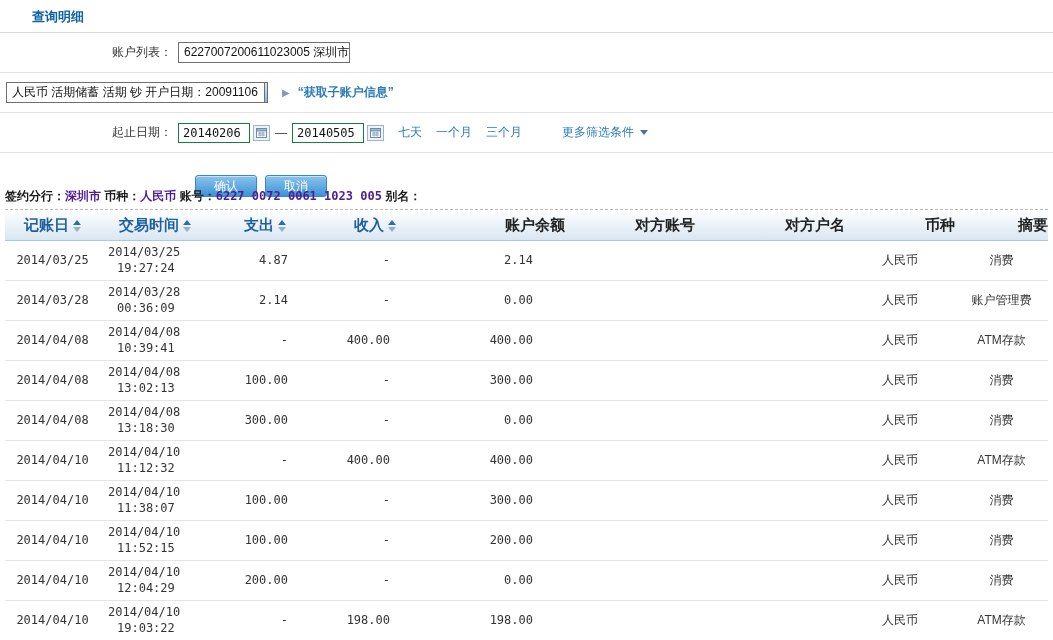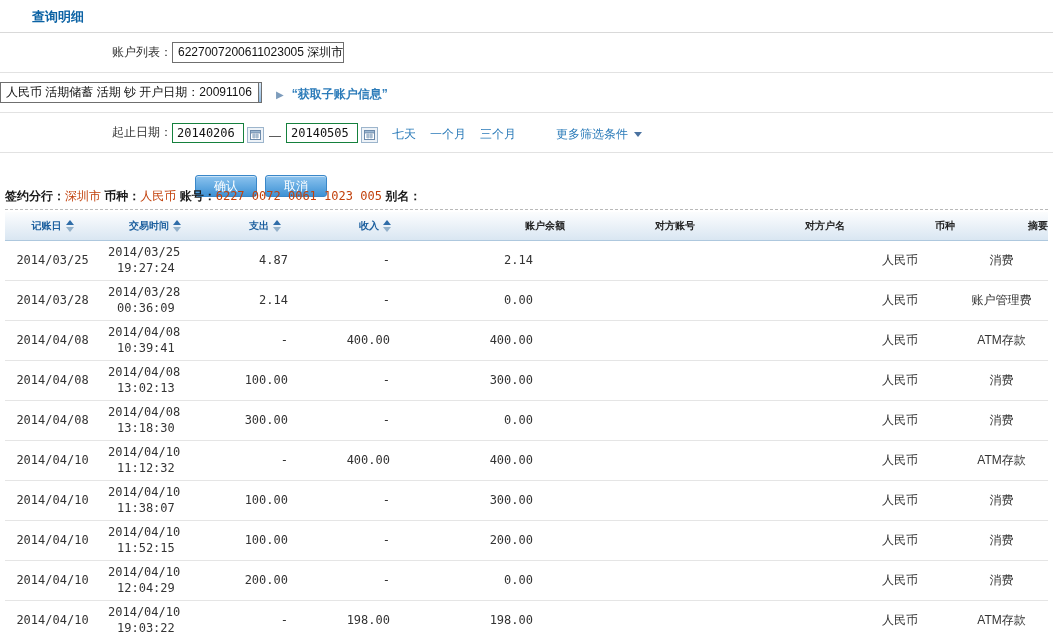--- a/index.html
+++ b/index.html
@@ -8,21 +8,21 @@
 
   
   .page-title { height:33px; line-height:34px; padding-left:32px;
     font-size:13px; font-weight:bold; color:#0b62a4;
     border-bottom:1px solid #d9d9d9; }
 
   
   .filter-row { height:40px; display:flex; align-items:center;
     border-bottom:1px solid #e2e2e2; }
   .filter-label { width:172px; text-align:right; color:#333; flex:0 0 172px; }
-  .filter-controls { display:flex; align-items:flex-end; }
+  .filter-controls { display:flex; align-items:center; margin-left:6px; }
 
   .combo { display:inline-flex; align-items:center; height:21px;
     border:1px solid #6f6f6f; background:#fff; overflow:hidden; }
   .combo .combo-text { padding:0 6px 0 5px; white-space:nowrap; color:#111; }
   .combo .combo-arrow { width:17px; height:19px; flex:0 0 17px;
     border-left:1px solid #6f6f6f;
     background:linear-gradient(#d6e7f7,#8fb9e0);
     display:flex; align-items:center; justify-content:center; cursor:pointer; }
   .tri-down { width:0; height:0; border-left:4px solid transparent;
     border-right:4px solid transparent; border-top:5px solid #1d3a55; }
@@ -48,30 +48,30 @@
   .button-row { height:32px; display:flex; align-items:center; padding-left:195px; }
   .btn { width:62px; height:22px; margin-right:8px; border-radius:3px;
     border:1px solid #3a87c8; color:#fff; font-size:12px; cursor:pointer;
     background:linear-gradient(#8cc3ee,#3e92d5);
     box-shadow:inset 0 1px 0 rgba(255,255,255,.55);
     font-family:"Liberation Sans",sans-serif;margin-top:34px; }
 
   
   .summary-line { height:24px; line-height:22px; padding-left:5px; white-space:nowrap; }
   .summary-line b { color:#1a1a1a; }
-  .summary-line .val { color:#c2410c; font-weight:normal; }
+  .summary-line .val { color:#4c1d95; font-weight:bold; }
   .summary-line .num { font-family:"DejaVu Sans Mono",monospace; }
 
   
   .table-wrap { margin:0 5px; border-top:1px dashed #b9b9b9; padding-top:2px; }
   table { width:100%; border-collapse:collapse; table-layout:fixed; }
   col.c1{width:95px} col.c2{width:110px} col.c3{width:110px} col.c4{width:110px}
   col.c5{width:135px} col.c6{width:130px} col.c7{width:150px} col.c8{width:110px}
   col.c9{width:93px}
-  thead th { height:28px; font-weight:bold; font-size:10px;
+  thead th { height:28px; font-weight:bold; font-size:15px;
     background:linear-gradient(#fcfdfe,#d9e6f2);
     border-bottom:1px solid #aec8de; text-align:center; white-space:nowrap; }
   th.sortable { color:#1c5f9e; cursor:pointer; }
   th.plain { color:#222;text-align:right; }
   .sort { display:inline-block; vertical-align:middle; margin-left:4px; }
   .sort i { display:block; width:0; height:0;
     border-left:4px solid transparent; border-right:4px solid transparent; }
   .sort .up { border-bottom:5px solid #2f6da8; margin-bottom:2px; }
   .sort .down { border-top:5px solid #93b1ca; }
 

